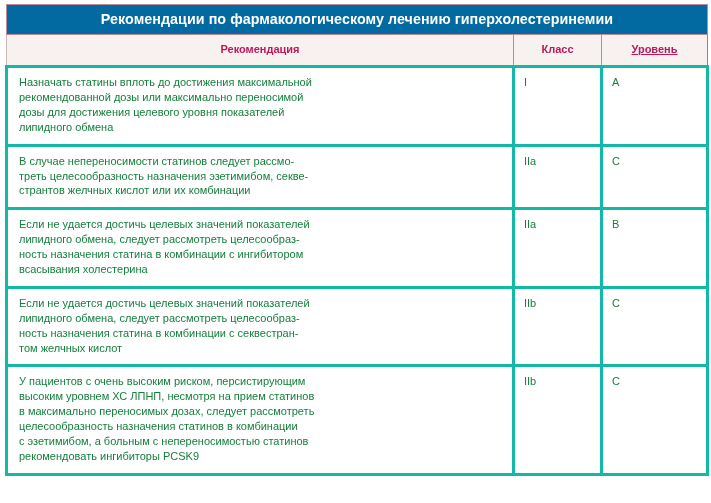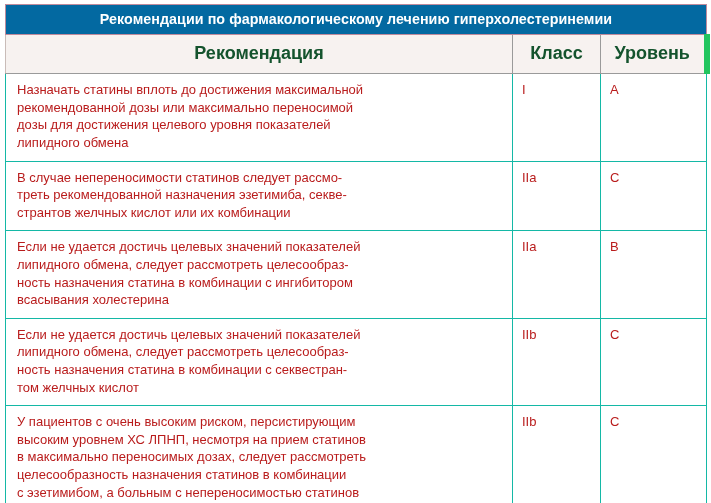--- a/index.html
+++ b/index.html
@@ -35,41 +35,41 @@
     text-align: center;
     padding: 6px 4px 7px 4px;
     letter-spacing: 0.05px;
     border: 1px solid #bf8b9c;
     line-height: 1.15;
   }
 
   
   .col-head {
     background: #f7f2f0;
-    color: #14532d;
-    font-size: 18px;
+    color: #be185d;
+    font-size: 11px;
     font-weight: bold;
     text-align: center;
     padding: 8px 4px 9px 4px;
     border: 1px solid #9a9a9a;
     border-top: 1px solid #bf8b9c;
     line-height: 1.15;
   }
   .col-head.first { border-left: 1px solid #c9bcb8; }
-  .col-head.last  { border-right: 6px solid #22c55e; }
+  .col-head.last  { border-right: 1px solid #22c55e; text-decoration: underline; }
 
   
   td.body-cell {
     background: #ffffff;
-    color: #b91c1c;
-    font-size: 13px;
+    color: #15803d;
+    font-size: 11px;
     line-height: 1.355;
     vertical-align: top;
     padding: 7px 9px 9px 11px;
-    border: 1px solid #14b8a6;
+    border: 3px solid #14b8a6;
   }
   td.body-cell.narrow {
     padding-left: 9px;
     padding-right: 4px;
   }
 
   .rec-text { display: block; white-space: pre-line; }
 
   
   col.c-rec   { width: 507px; }
@@ -103,21 +103,21 @@
 рекомендованной дозы или максимально переносимой
 дозы для достижения целевого уровня показателей
 липидного обмена</span>
         </td>
         <td class="body-cell narrow">I</td>
         <td class="body-cell narrow">A</td>
       </tr>
       <tr>
         <td class="body-cell">
           <span class="rec-text">В случае непереносимости статинов следует рассмо-
-треть рекомендованной назначения эзетимиба, секве-
+треть целесообразность назначения эзетимибом, секве-
 странтов желчных кислот или их комбинации</span>
         </td>
         <td class="body-cell narrow">IIa</td>
         <td class="body-cell narrow">C</td>
       </tr>
       <tr>
         <td class="body-cell">
           <span class="rec-text">Если не удается достичь целевых значений показателей
 липидного обмена, следует рассмотреть целесообраз-
 ность назначения статина в комбинации с ингибитором

